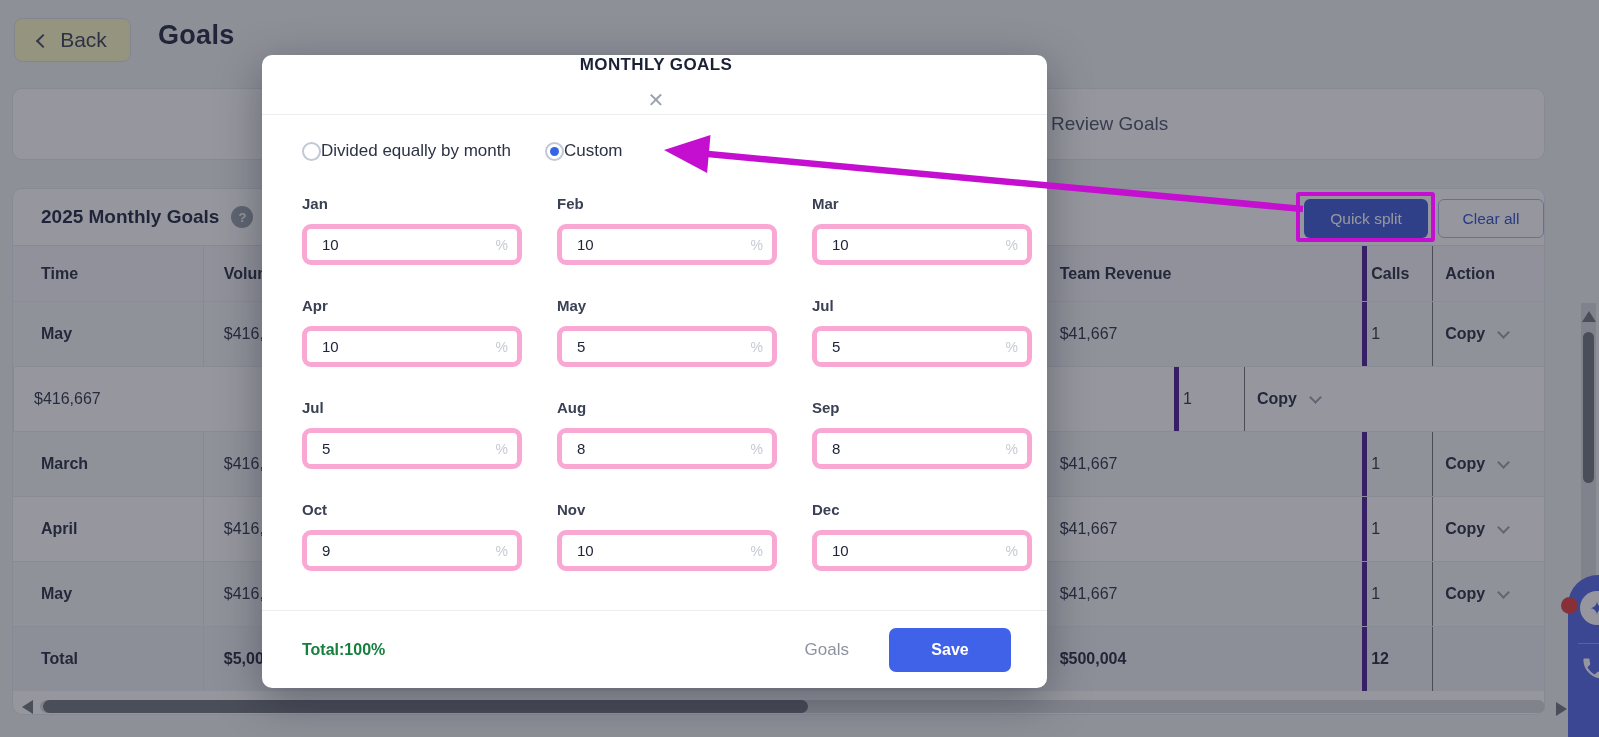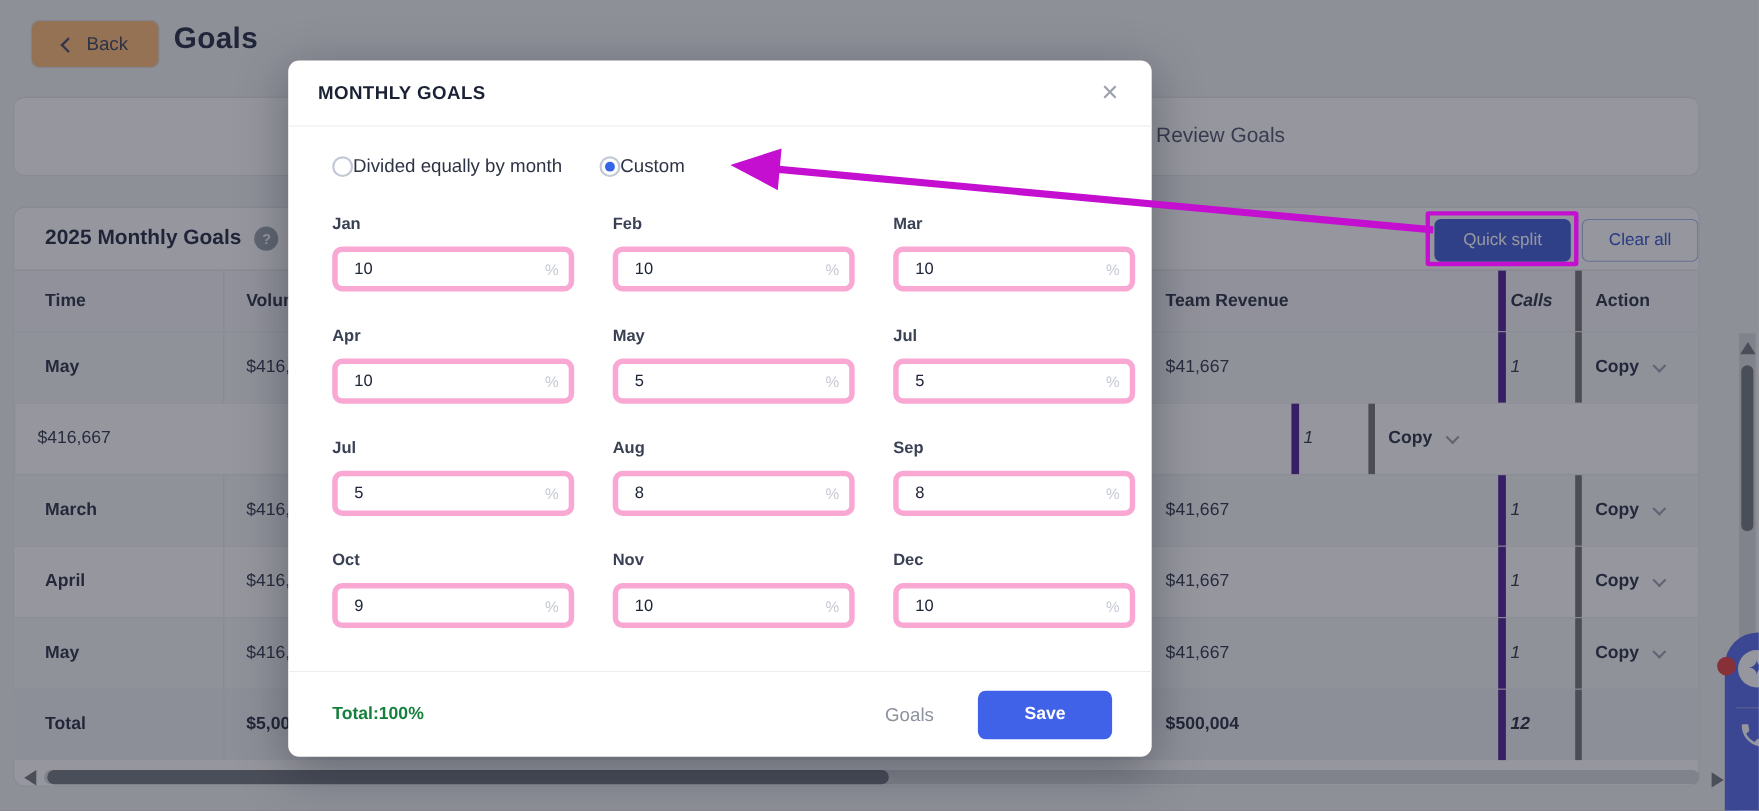--- a/index.html
+++ b/index.html
@@ -4,23 +4,23 @@
 <style>
   * { margin:0; padding:0; box-sizing:border-box; }
   html,body { background:#444; }
   .canvas {
     position:relative; width:1599px; height:737px; overflow:hidden;
     background:#f0f1f4; font-family:"Liberation Sans", sans-serif;
   }
   .abs { position:absolute; }
 
   
-  .back-btn { left:28px; top:18px; width:117px; height:44px; background:#fdba74;
+  .back-btn { left:14px; top:18px; width:117px; height:44px; background:#fef9c3;
     border:1px solid #d9dce3; border-radius:8px; display:flex; align-items:center;
-    justify-content:center; gap:12px; color:#39415a; font-size:17px; font-weight:500; cursor:pointer; }
+    justify-content:center; gap:12px; color:#39415a; font-size:21px; font-weight:500; cursor:pointer; }
   .chev-left { width:10px; height:10px; border-left:2.5px solid #434b63; border-bottom:2.5px solid #434b63;
     transform:rotate(45deg); margin-top:1px; }
   .page-title { left:158px; top:20px; font-size:27px; font-weight:800; color:#202840; letter-spacing:.3px; }
 
   .card { background:#fff; border:1px solid #e3e6ec; border-radius:10px; }
   .review-card { left:12px; top:88px; width:1533px; height:72px; }
   .review-label { position:absolute; left:1038px; top:0; height:100%; display:flex; align-items:center;
     color:#4d5568; font-size:19px; font-weight:500; }
 
   .goals-card { left:12px; top:188px; width:1533px; height:527px; overflow:hidden; }
@@ -39,22 +39,22 @@
     background:#f3f4f7; font-size:16px; font-weight:700; color:#272e42; }
   .trow { height:65px; display:flex; align-items:center; font-size:16px; color:#2e3549;
     border-top:1px solid #e9ebef; background:#fff; }
   .trow.odd { background:#f4f5f8; }
   .trow.total { background:#eef0f4; }
   .trow.total .cell { font-weight:700; color:#242b3f; }
   .cell { height:100%; display:flex; align-items:center; }
   .c-time   { width:190px; padding-left:28px; font-weight:700; color:#272e42; }
   .c-volume { width:845px; padding-left:20px; border-left:1px solid #e4e6eb; }
   .c-rev    { width:316px; padding-left:13px; }
-  .c-calls  { width:70px;  padding-left:4px;  border-left:7px solid #4c1d95;font-style:italic; }
-  .c-action { width:112px; padding-left:12px; border-left:6px solid #737373; }
+  .c-calls  { width:70px;  padding-left:4px;  border-left:5px solid #4c1d95; }
+  .c-action { width:112px; padding-left:12px; border-left:1px solid #737373; }
   .copy-wrap { display:flex; align-items:center; gap:14px; cursor:pointer; }
   .copy-label { font-weight:700; color:#272e42; }
   .chev-down { width:9px; height:9px; border-right:2px solid #9aa0ae; border-bottom:2px solid #9aa0ae;
     transform:rotate(45deg); margin-top:-4px; }
 
   
   .hscroll-track { left:40px; top:700px; width:1505px; height:13px; background:#d8dade; border-radius:7px; z-index:5; }
   .hscroll-thumb { left:43px; top:700px; width:765px; height:13px; background:#70757e; border-radius:7px; z-index:5; cursor:pointer; }
   .tri-left  { left:22px;  top:700px; width:0; height:0; border-top:7px solid transparent; border-bottom:7px solid transparent; border-right:11px solid #70757e; z-index:5; cursor:pointer; }
   .tri-right { left:1556px; top:702px; width:0; height:0; border-top:7px solid transparent; border-bottom:7px solid transparent; border-left:11px solid #70757e; z-index:5; cursor:pointer; }
@@ -71,21 +71,21 @@
   .widget-divider { left:1578px; top:643px; width:30px; height:1px; background:rgba(255,255,255,.35); z-index:7; }
   .phone-wrap { left:1580px; top:655px; width:27px; height:27px; z-index:7; cursor:pointer; }
 
   
   .overlay { left:0; top:0; width:1599px; height:737px; background:rgba(31,35,49,0.47); z-index:10; }
 
   
   .modal { left:262px; top:55px; width:785px; height:633px; background:#fff; border-radius:10px;
     z-index:20; box-shadow:0 12px 45px rgba(10,14,30,.35); }
   .modal-header { height:60px; display:flex; align-items:center; padding:0 24px 0 27px;
-    border-bottom:1px solid #ecedf1; }
+    border-bottom:1px solid #ecedf1;flex-direction:column; }
   .modal-title { flex:1; font-size:17px; font-weight:700; color:#1b2135; letter-spacing:.4px; }
   .modal-close { width:28px; height:28px; border:none; background:none; color:#9ba1ad; font-size:20px;
     cursor:pointer; display:flex; align-items:center; justify-content:center; }
   .radio-row { display:flex; align-items:center; gap:34px; margin:26px 0 0 40px; }
   .radio-opt { display:flex; align-items:center; cursor:pointer; font-size:17px; color:#2d3344; }
   .radio-circle { width:19px; height:19px; border-radius:50%; border:2px solid #c2c9d6; background:#fff;
     display:flex; align-items:center; justify-content:center; }
   .radio-circle.checked::after { content:""; width:9px; height:9px; border-radius:50%; background:#3465e6; }
   .month-grid { display:grid; grid-template-columns:repeat(3,220px); column-gap:35px;
     margin:34px 0 0 40px; }

